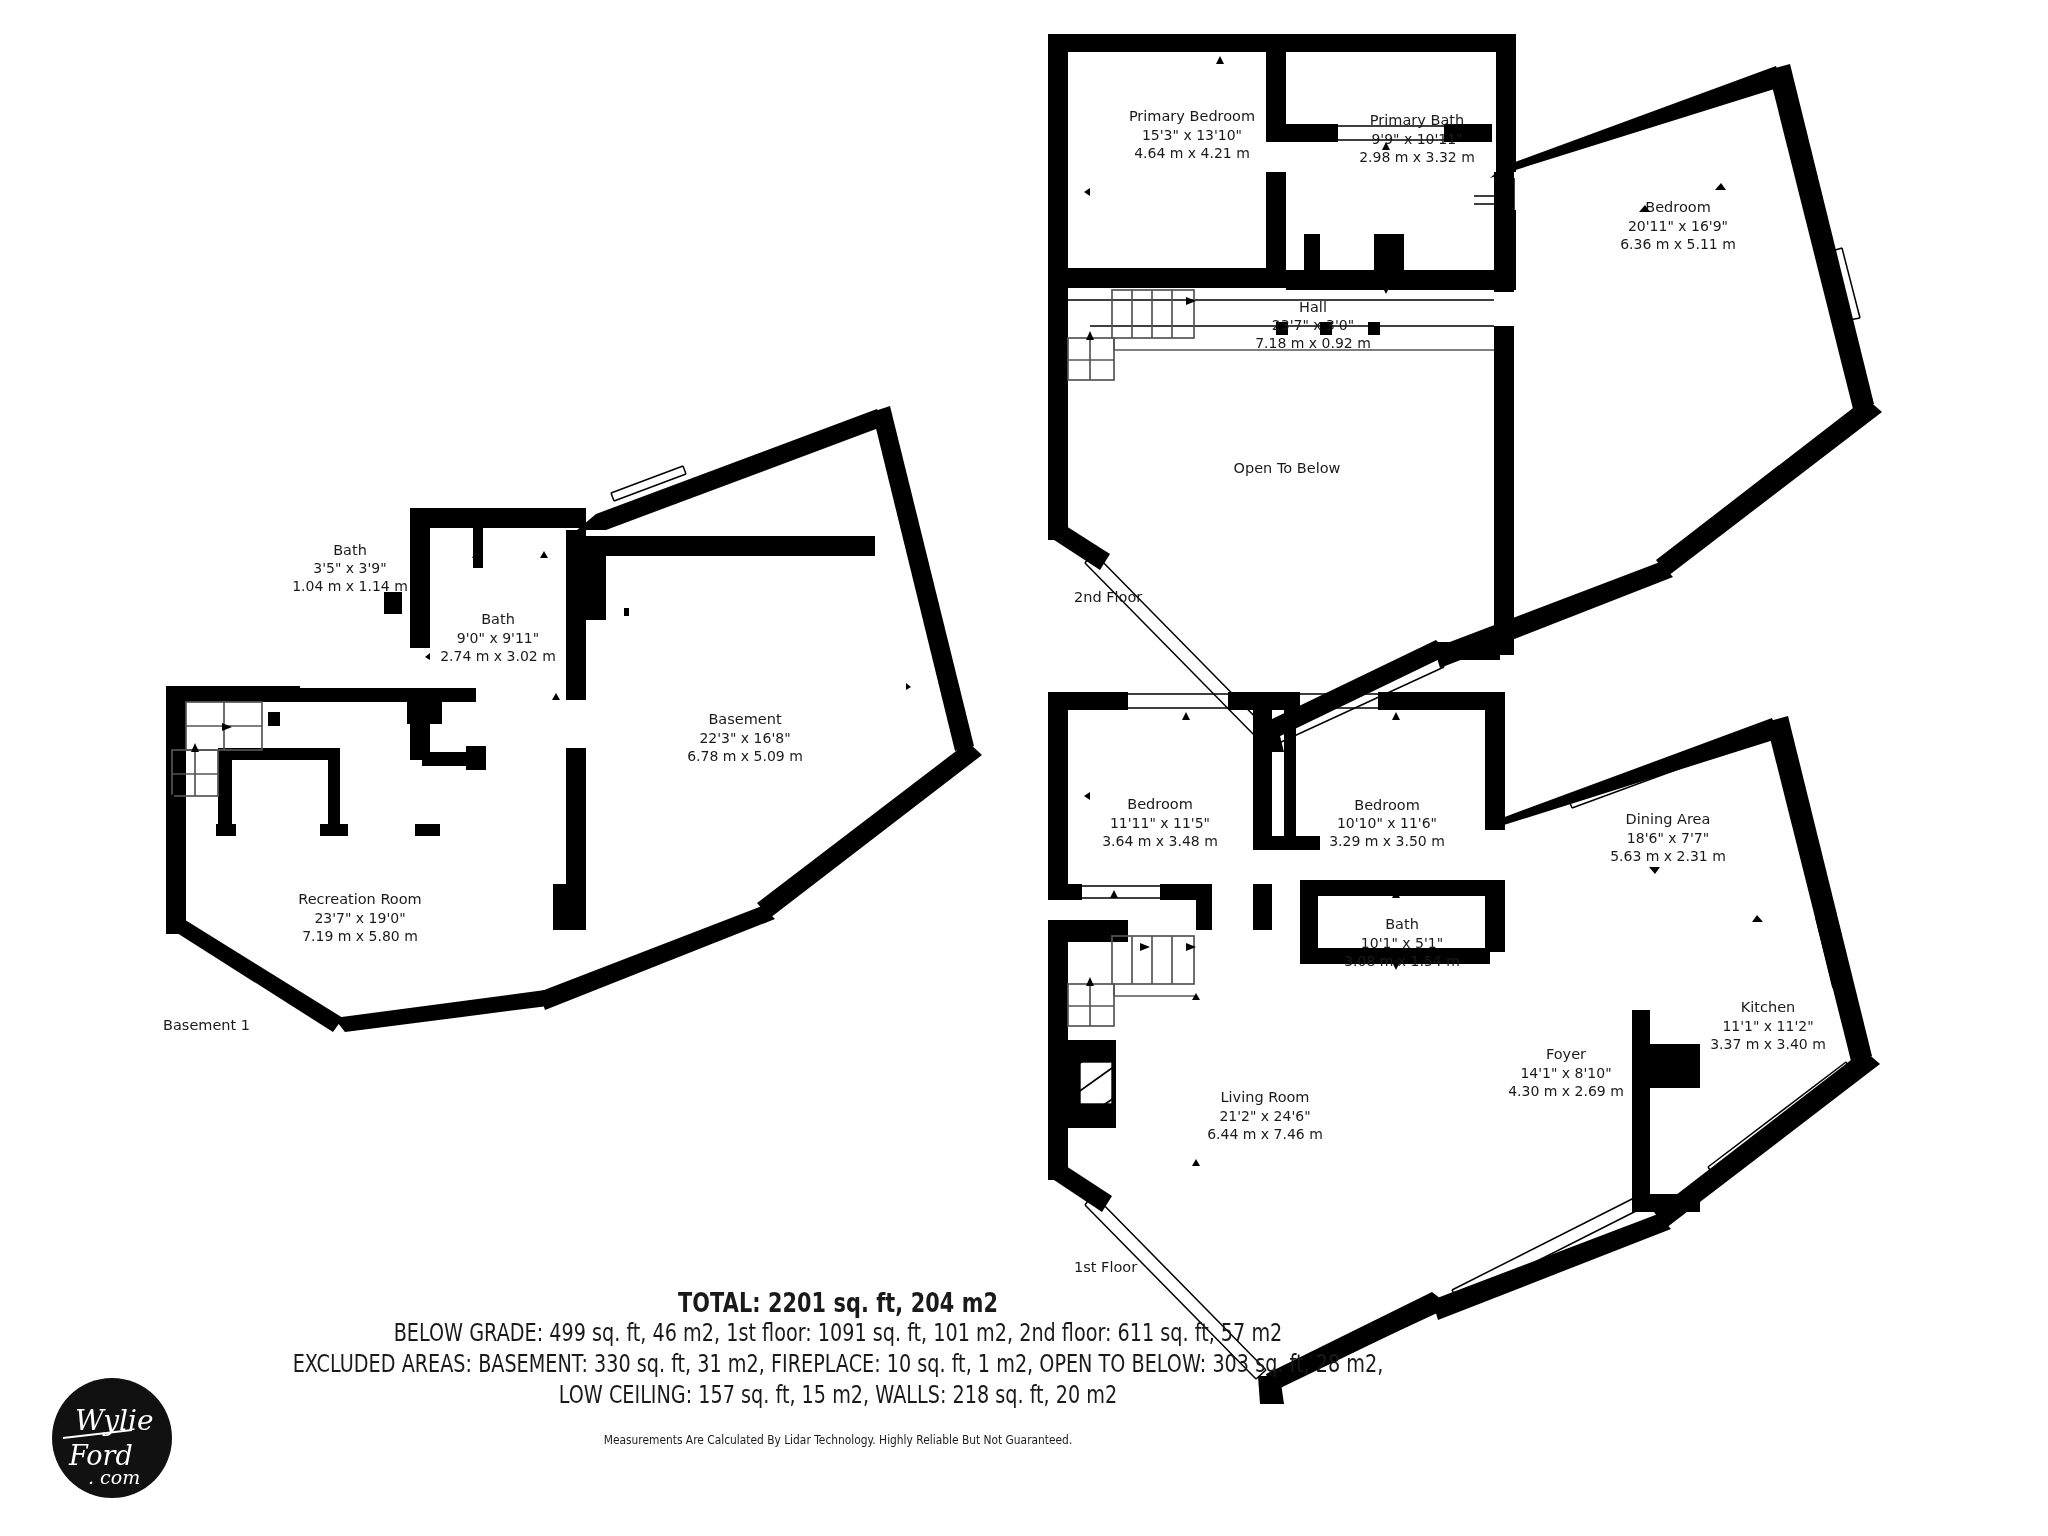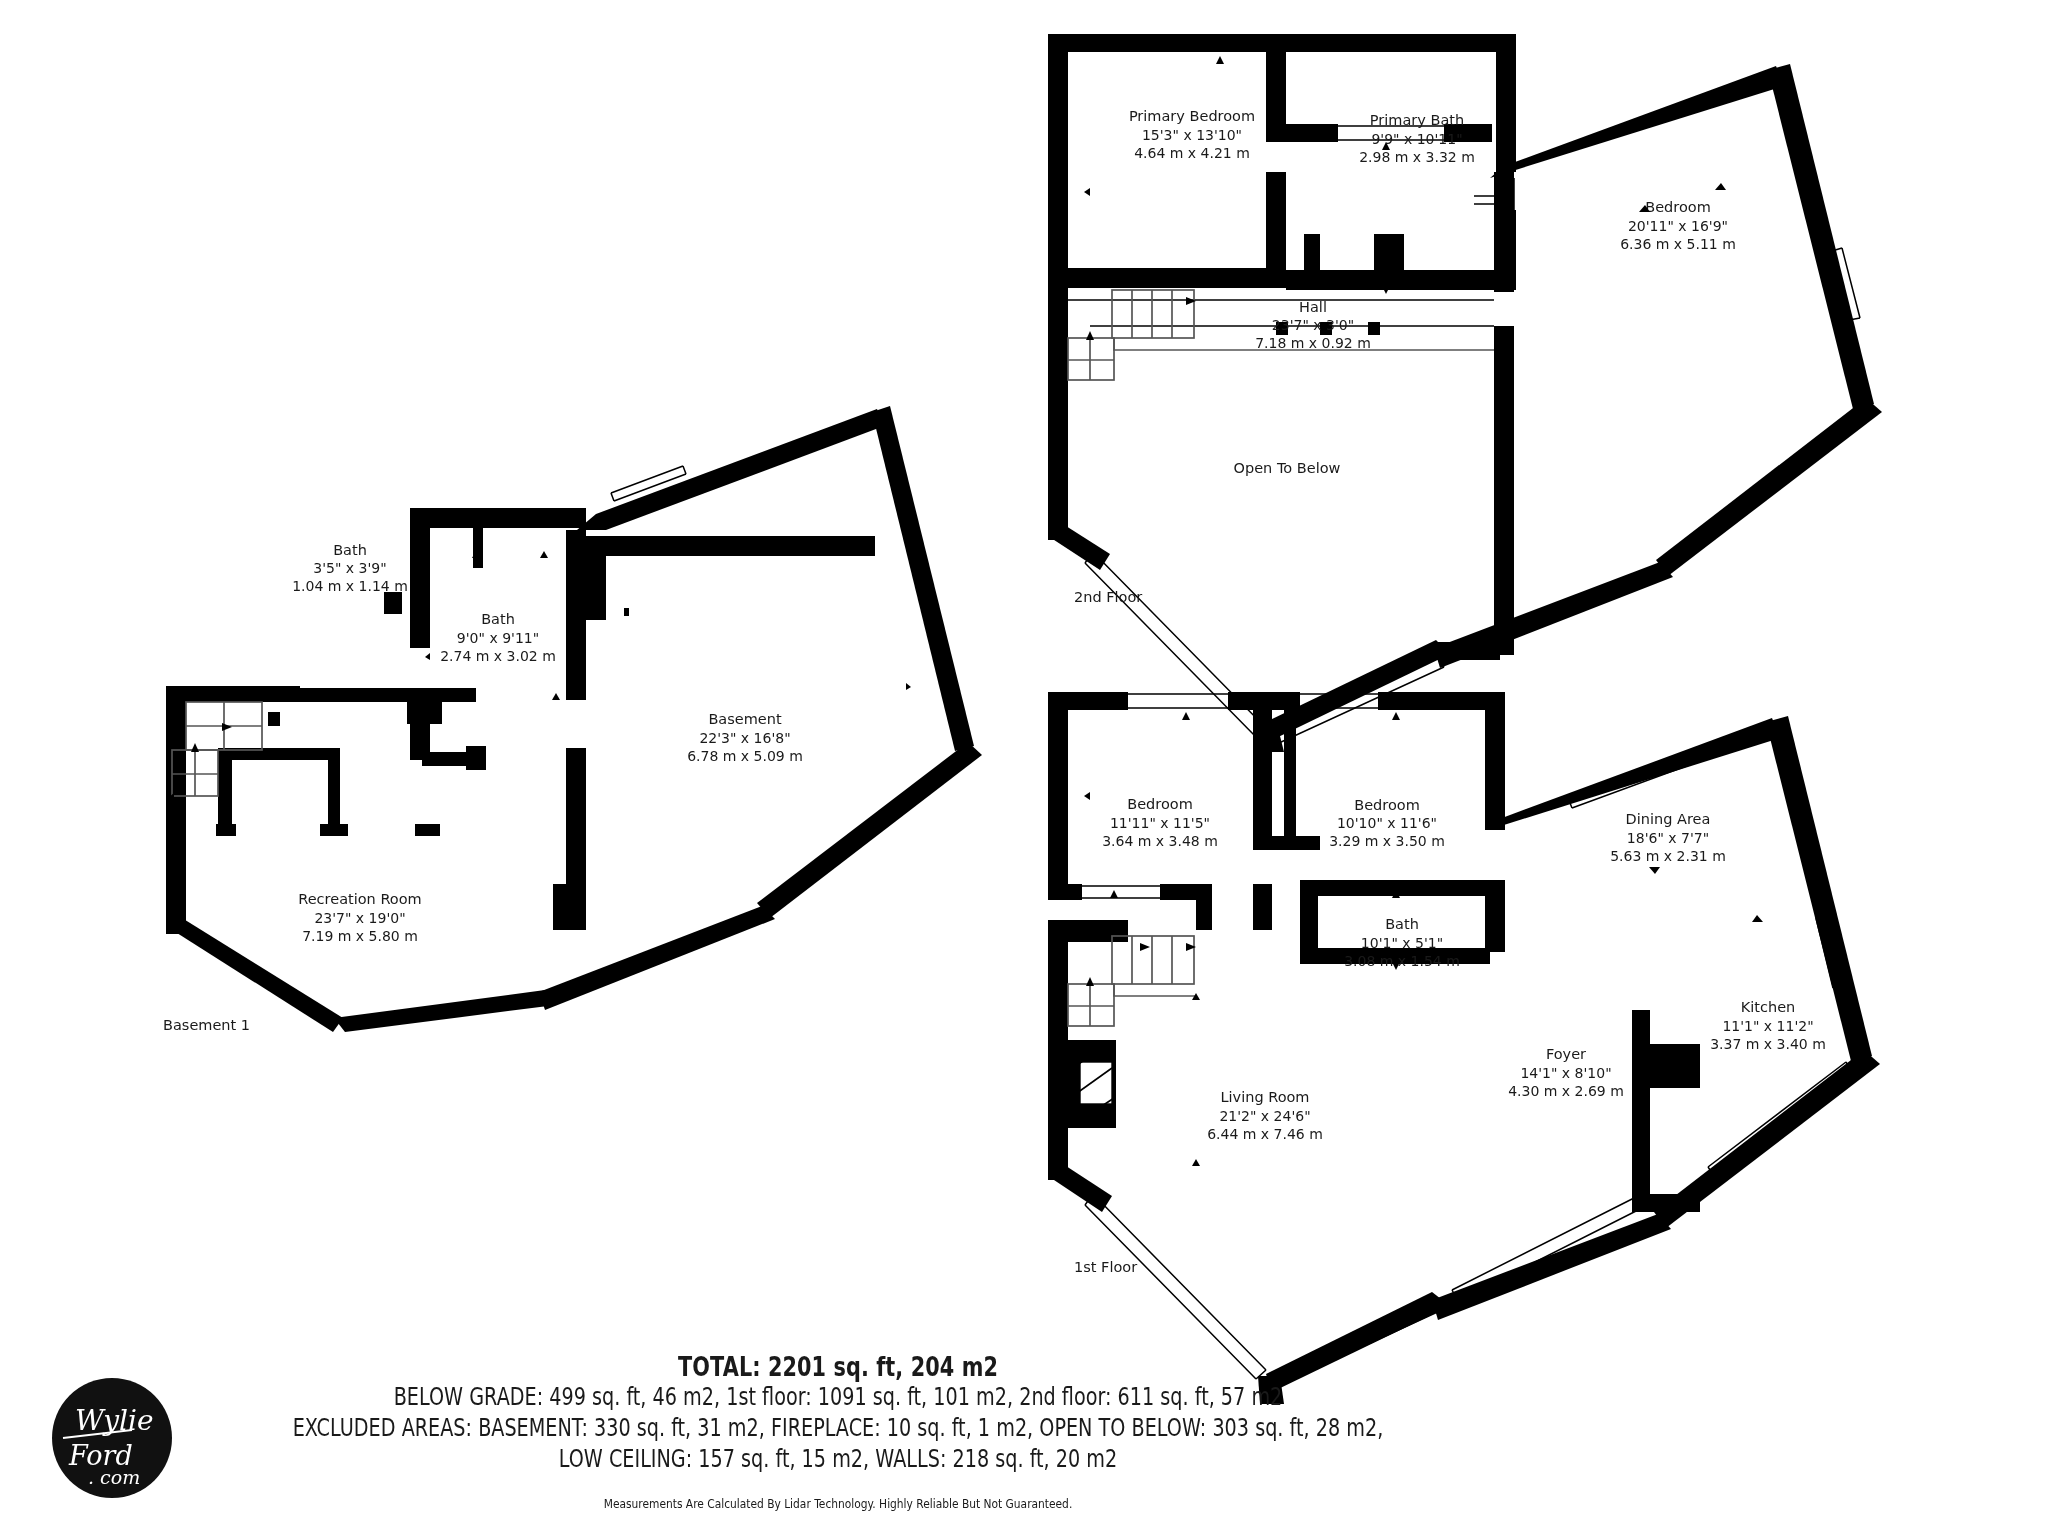--- a/index.html
+++ b/index.html
@@ -13,21 +13,21 @@
   .winline{fill:none;stroke:#000000;stroke-width:1.5;}
   .roomlabel{font-size:14px;fill:#1a1a1a;text-anchor:middle;dominant-baseline:middle;
              font-family:"DejaVu Sans","Liberation Sans",sans-serif;}
   .roomname{font-size:14.5px;}
   .roomdim{font-size:14px;}
   .floorlabel{font-size:14.5px;fill:#1a1a1a;text-anchor:start;
               font-family:"DejaVu Sans","Liberation Sans",sans-serif;}
   .arrowmark{fill:#000000;}
 
   
-  #summary{position:absolute;left:0;top:1352px;width:1676px;text-align:center;}
+  #summary{position:absolute;left:0;top:1288px;width:1676px;text-align:center;}
   #summary .total{font-size:26px;font-weight:bold;letter-spacing:.1px;
                   font-family:"DejaVu Sans","Liberation Sans",sans-serif;
                   transform:scaleX(.80);transform-origin:center;white-space:nowrap;}
   #summary .line{font-size:24px;line-height:1.30;
                  font-family:"DejaVu Sans","Liberation Sans",sans-serif;
                  transform:scaleX(.80);transform-origin:center;white-space:nowrap;}
   #summary .disclaimer{font-size:13px;margin-top:20px;
                  font-family:"DejaVu Sans","Liberation Sans",sans-serif;
                  transform:scaleX(.82);transform-origin:center;white-space:nowrap;}
 

